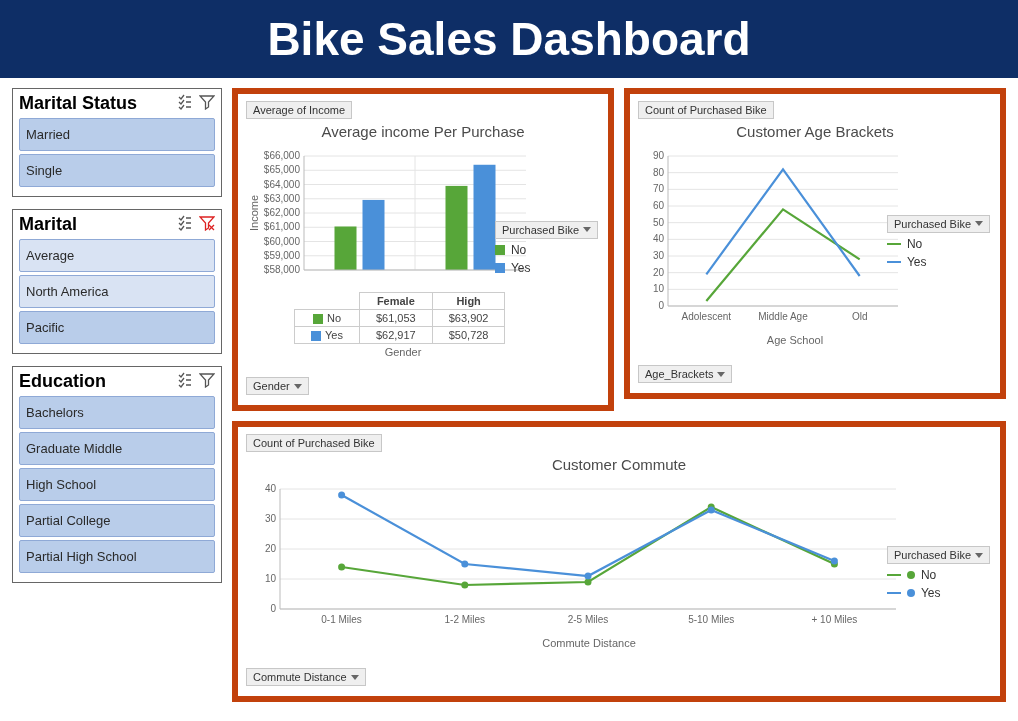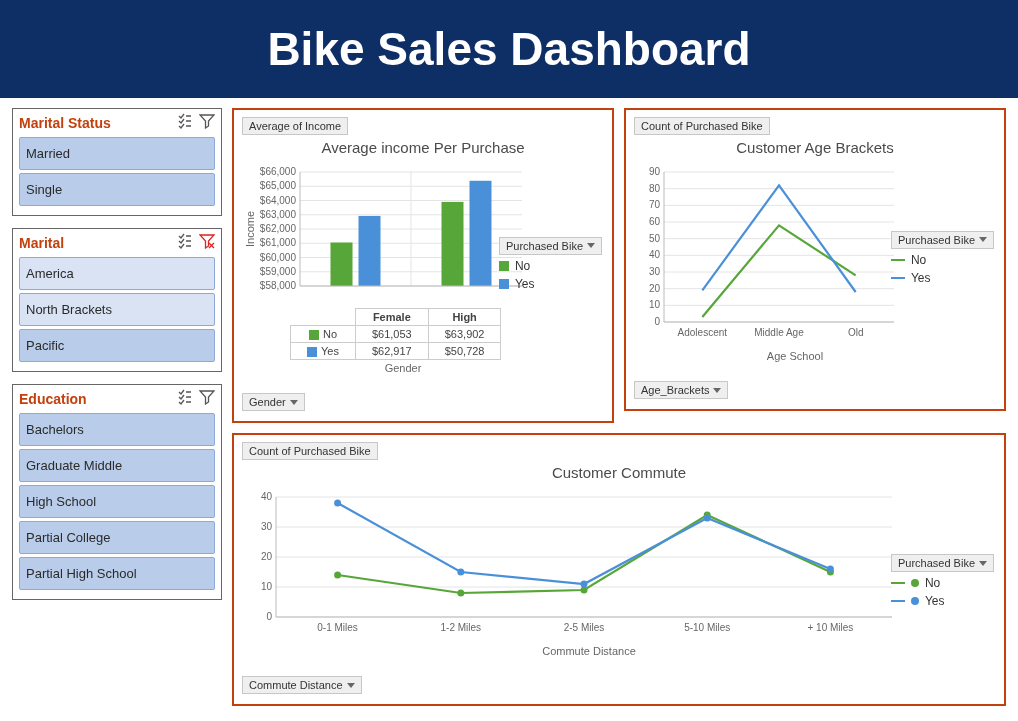--- a/index.html
+++ b/index.html
@@ -8,21 +8,21 @@
     font-family: "Segoe UI", Arial, sans-serif;
     background: #fff;
     width: 1018px;
   }
   .banner {
     background: #0e2e66;
     color: #fff;
     font-size: 46px;
     font-weight: 700;
     text-align: center;
-    padding: 22px 0;
+    padding: 12px 0;
     font-family: "Segoe UI", Arial, sans-serif;
   }
   .grid {
     display: grid;
     grid-template-columns: 210px 1fr 1fr;
     grid-template-rows: auto auto;
     gap: 10px;
     padding: 10px 12px;
     align-items: start;
   }
@@ -31,36 +31,36 @@
     border: 1px solid #666;
     padding: 4px 6px 6px 6px;
     background: #fff;
   }
   .slicer-head {
     display: flex;
     align-items: center;
     justify-content: space-between;
     margin-bottom: 4px;
   }
-  .slicer-title { font-weight: 700; font-size: 14px; color: #c2410c; }
+  .slicer-title { font-weight: 700; font-size: 18px; color: #000000; }
   .slicer-icons { display: flex; gap: 6px; align-items: center; }
   .slicer-icons svg { width: 16px; height: 16px; }
   .slicer-item {
     border: 1px solid #8fa9d6;
     border-radius: 2px;
     padding: 8px 6px;
     font-size: 13px;
     color: #2a2a2a;
     margin-bottom: 3px;
     background: #d9e3f3;
     cursor: pointer;
   }
   .slicer-item.sel { background: #b9cdea; }
   .chart-card {
-    border: 2px solid #c2410c;
+    border: 6px solid #c2410c;
     background: #fff;
     padding: 6px 8px 10px 8px;
     position: relative;
   }
   .span2 { grid-column: 2 / span 2; }
   .field-btn {
     display: inline-flex;
     align-items: center;
     gap: 4px;
     background: #efefef;
@@ -133,22 +133,22 @@
             <span><svg viewBox="0 0 16 16">
                 <path d="M2 3l2 2 3-4M2 8l2 2 3-4M2 13l2 2 3-4" stroke="#555" fill="none" stroke-width="1.3"></path>
                 <path d="M9 3h5M9 8h5M9 13h5" stroke="#555" stroke-width="1.3"></path>
               </svg></span>
             <span><svg viewBox="0 0 16 16">
                 <path d="M1 2h14l-5.5 6v5l-3 2v-7z" stroke="#d22" fill="none" stroke-width="1.3"></path>
                 <path d="M10 10l5 5M15 10l-5 5" stroke="#d22" stroke-width="1.3"></path>
               </svg></span>
           </span>
         </div>
-        <div class="slicer-item">America</div>
-        <div class="slicer-item">North Brackets</div>
+        <div class="slicer-item">Average</div>
+        <div class="slicer-item">North America</div>
         <div class="slicer-item sel">Pacific</div>
       </div>
     <div class="slicer" id="slicer-education">
         <div class="slicer-head">
           <span class="slicer-title">Education</span>
           <span class="slicer-icons">
             <span><svg viewBox="0 0 16 16">
                 <path d="M2 3l2 2 3-4M2 8l2 2 3-4M2 13l2 2 3-4" stroke="#555" fill="none" stroke-width="1.3"></path>
                 <path d="M9 3h5M9 8h5M9 13h5" stroke="#555" stroke-width="1.3"></path>
               </svg></span>

